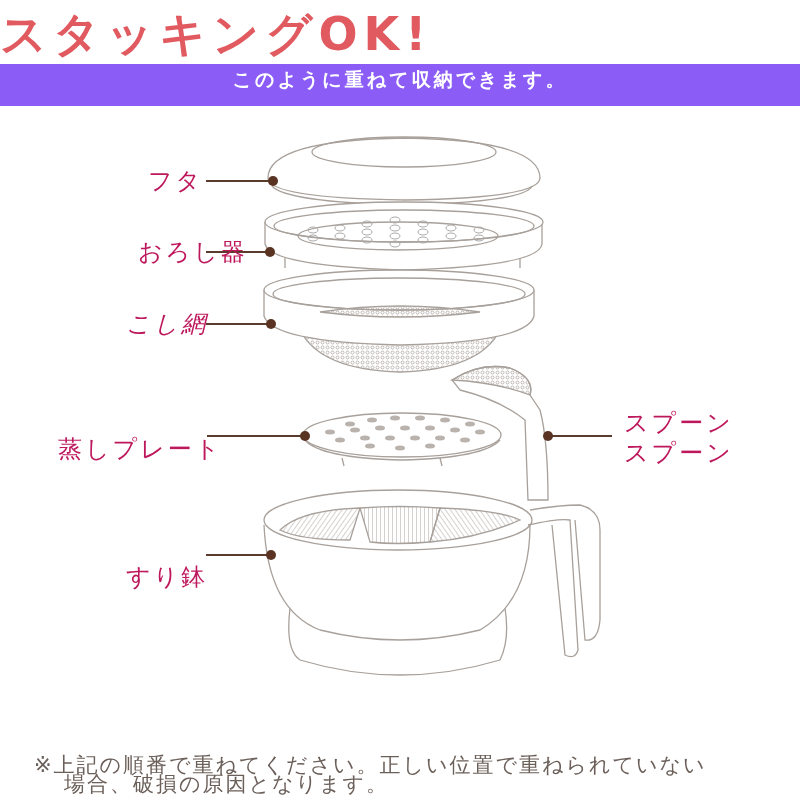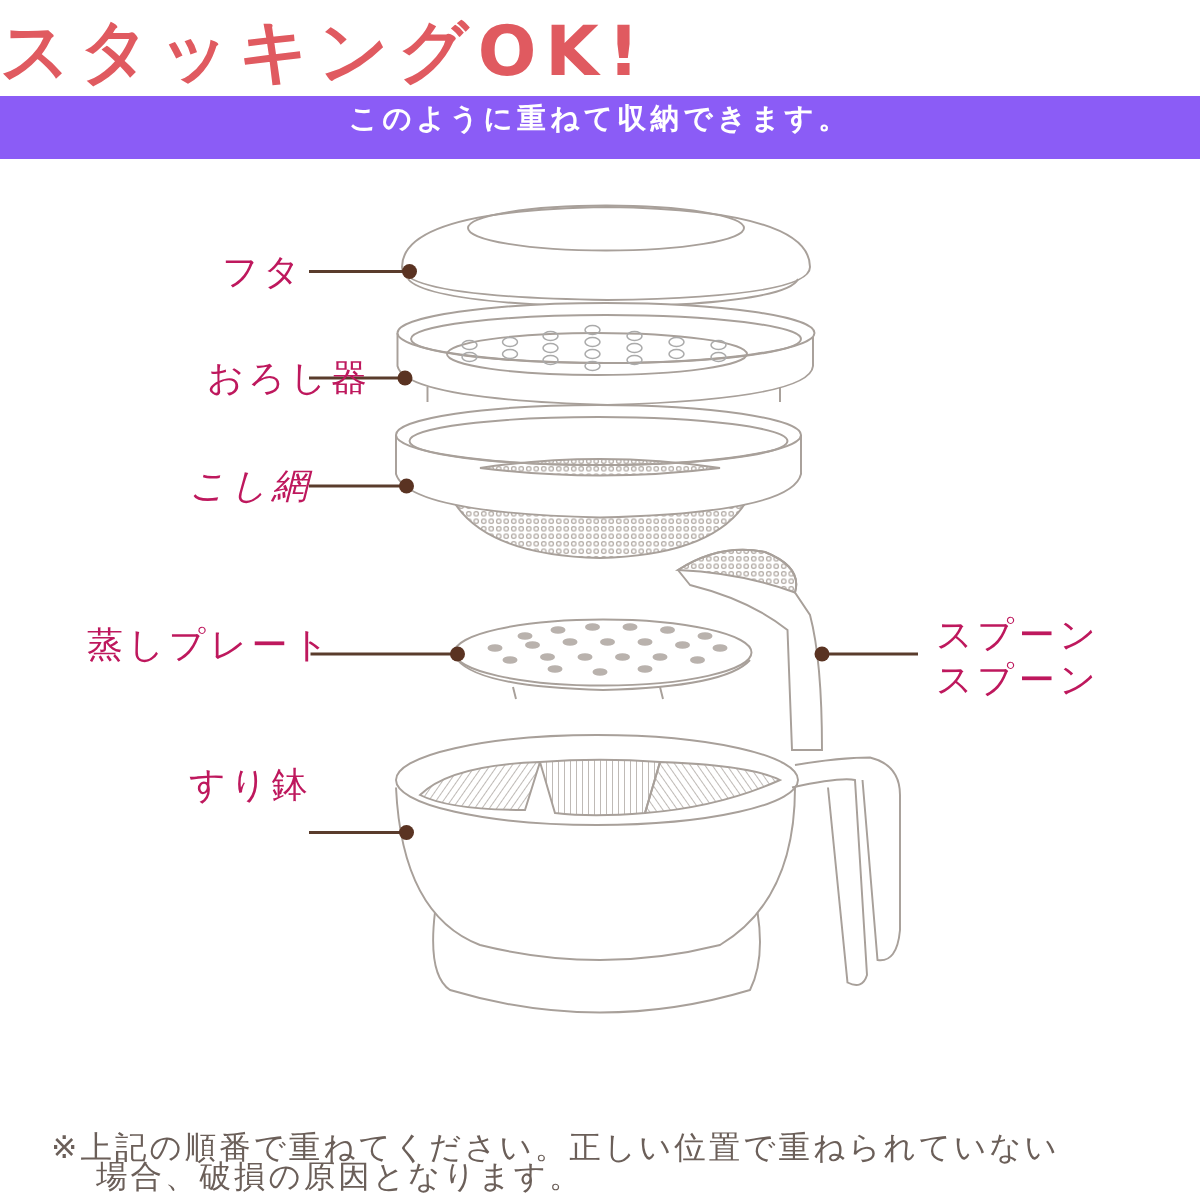--- a/index.html
+++ b/index.html
@@ -144,19 +144,19 @@
     <circle cx="271" cy="324" r="5"></circle>
     <circle cx="305" cy="436" r="5"></circle>
     <circle cx="271" cy="555" r="5"></circle>
     <circle cx="548" cy="436" r="5"></circle>
   </g>
 </svg>
 
 <div class="label" style="left:148px; top:168px;">フタ</div>
 <div class="label" style="left:104px; top:239px;margin-left:34px;">おろし器</div>
 <div class="label" style="left:126px; top:311px;font-style:italic;">こし網</div>
-<div class="label" style="left:58px; top:417px;">蒸しプレート</div>
-<div class="label" style="left:126px; top:513px;font-family:Liberation Mono, monospace;">すり鉢</div>
+<div class="label" style="left:58px; top:436px;">蒸しプレート</div>
+<div class="label" style="left:126px; top:564px;">すり鉢</div>
 <div class="label" style="left:624px; top:410px;">スプーン</div>
 <div class="label" style="left:624px; top:440px;">スプーン</div>
 
 <div class="note" style="top:719px;margin-top:32px;">※上記の順番で重ねてください。正しい位置で重ねられていない</div>
 <div class="note" style="top:770px; left:64px;">場合、破損の原因となります。</div>
 
 </body></html>

